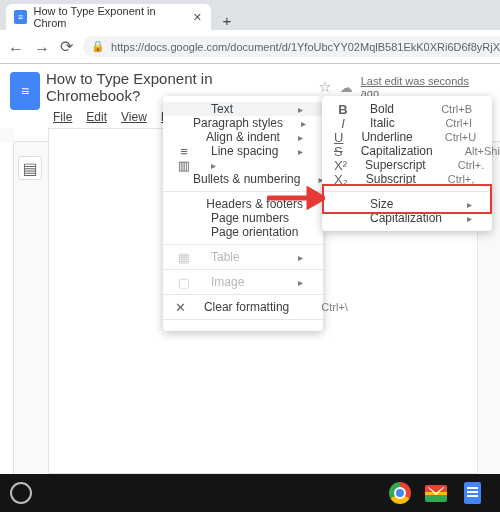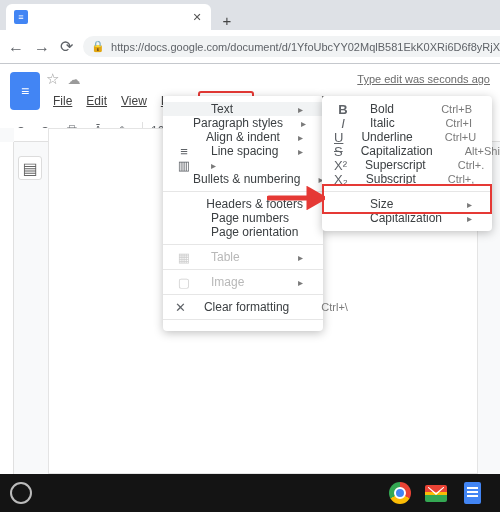--- a/index.html
+++ b/index.html
@@ -74,42 +74,44 @@
 .doc-ic { width: 17px; height: 22px; background: #4285f4; border-radius: 2px; position: relative; }
 .doc-ic::before { content: ""; position: absolute; left: 3px; right: 3px; top: 5px; height: 2px; background: #fff; box-shadow: 0 4px 0 #fff, 0 8px 0 #fff; }
 </style>
 </head>
 <body>
 
 <div class="chrome">
   <div class="tab-strip">
     <div class="tab">
       <span class="favicon">≡</span>
+      <span>How to Type Exponent in Chrom</span>
       <span class="close">✕</span>
     </div>
     <div class="new-tab">+</div>
   </div>
   <div class="addr-bar">
     <div class="nav-icn">←</div>
     <div class="nav-icn">→</div>
     <div class="nav-icn">⟳</div>
     <div class="omnibox">
       <span>🔒</span>
       <span class="url">https://docs.google.com/document/d/1YfoUbcYY02MqlB581EkK0XRi6D6f8yRjXNWeLNPa5hw/e</span>
     </div>
   </div>
 </div>
 
 <div class="docs-head">
   <div class="docs-logo">≡</div>
   <div class="docs-meta">
     <div class="doc-title-row">
+      <span class="doc-title">How to Type Exponent in Chromebook?</span>
       <span class="star">☆</span>
       <span class="cloud">☁</span>
-      <span class="last-edit">Type edit was seconds ago</span>
+      <span class="last-edit">Last edit was seconds ago</span>
     </div>
     <div class="menubar">
       <span class="m">File</span>
       <span class="m">Edit</span>
       <span class="m">View</span>
       <span class="m">Insert</span>
       <span class="m hl-red">Format</span>
       <span class="m">Tools</span>
       <span class="m">Add-ons</span>
       <span class="m">Help</span>

